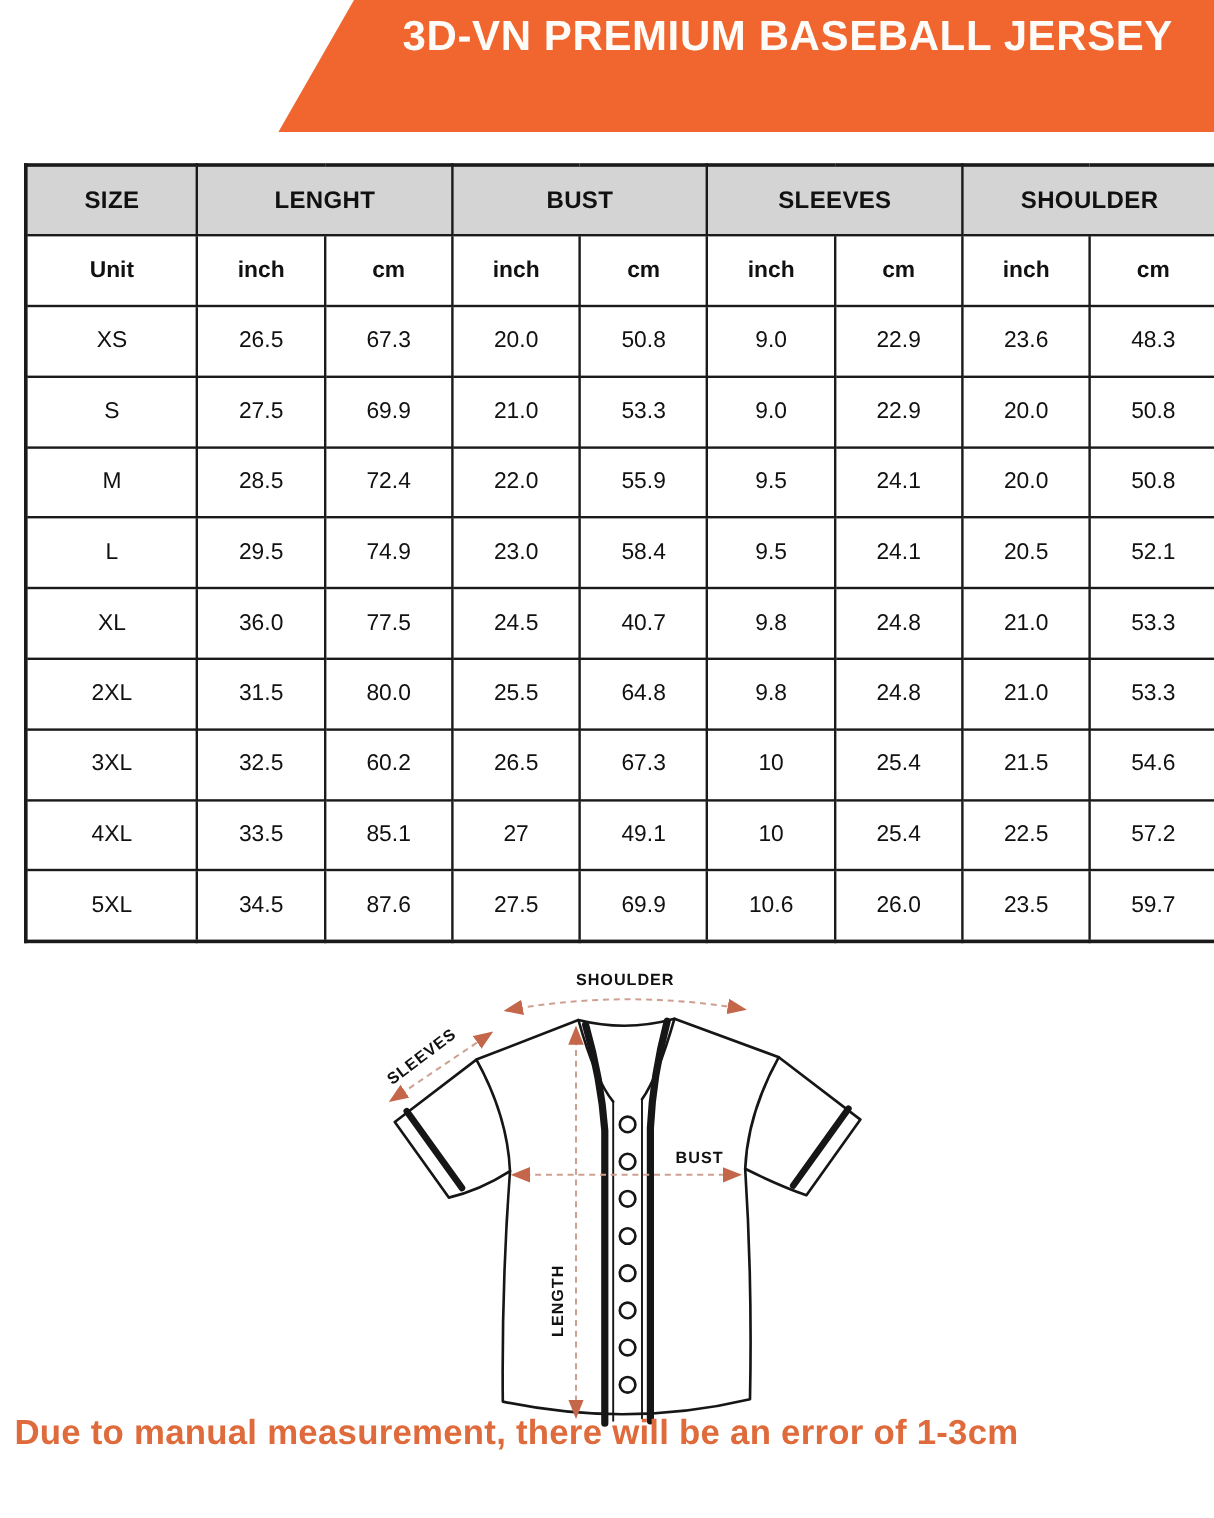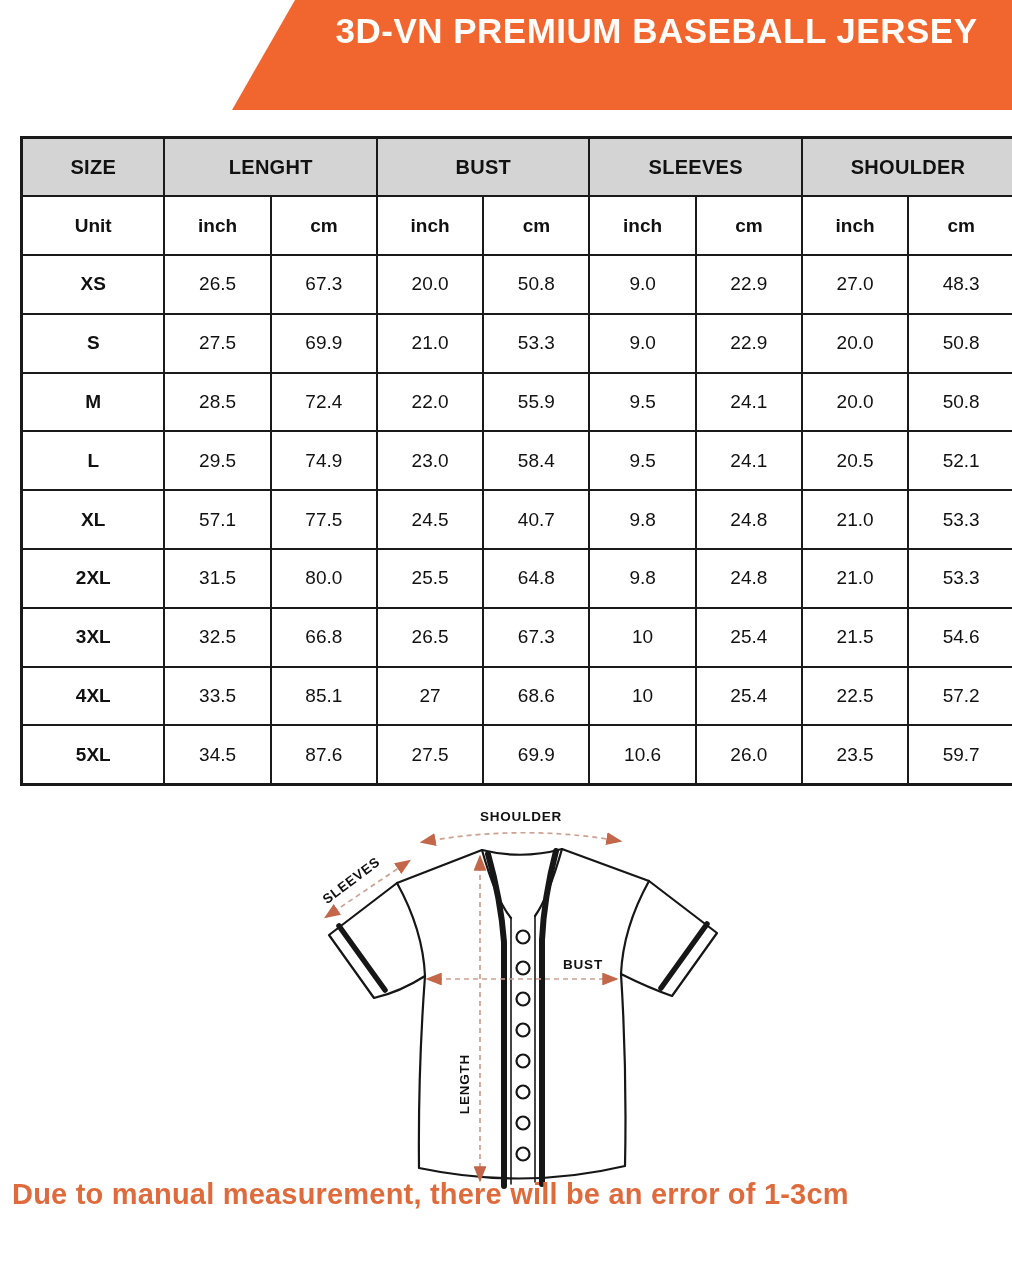--- a/index.html
+++ b/index.html
@@ -23,21 +23,21 @@
     border-collapse:collapse;table-layout:fixed;
     border:3px solid #1a1a1a;
   }
   .size-table th,.size-table td{
     border:2px solid #1a1a1a;text-align:center;vertical-align:middle;
     font-size:19px;padding:0;
   }
   .size-table tr{height:58.8px;}
   .size-table thead th{background:#D4D4D4;font-weight:bold;font-size:20px;letter-spacing:.3px;}
   .unit-row td{font-weight:bold;}
-  .size-cell{font-weight:bold;}
+  .size-cell{font-weight:normal;}
   .val-cell{font-weight:normal;}
   
   .note{
     position:absolute;left:0;top:1178px;width:100%;text-align:left;
     font-weight:bold;font-size:29px;color:#DF6B3C;letter-spacing:.2px;
   }
   
   .diagram{position:absolute;left:300px;top:800px;width:422px;height:395px;}
   .jersey{stroke:#161616;fill:none;stroke-width:2.2;stroke-linejoin:round;stroke-linecap:round;}
   .jersey-fill{fill:#ffffff;}
@@ -92,21 +92,21 @@
           <td class="">cm</td>
         </tr>
         <tr>
           <td class="size-cell">XS</td>
           <td class="val-cell">26.5</td>
           <td class="val-cell">67.3</td>
           <td class="val-cell">20.0</td>
           <td class="val-cell">50.8</td>
           <td class="val-cell">9.0</td>
           <td class="val-cell">22.9</td>
-          <td class="val-cell">27.0</td>
+          <td class="val-cell">23.6</td>
           <td class="val-cell">48.3</td>
         </tr>
         <tr>
           <td class="size-cell">S</td>
           <td class="val-cell">27.5</td>
           <td class="val-cell">69.9</td>
           <td class="val-cell">21.0</td>
           <td class="val-cell">53.3</td>
           <td class="val-cell">9.0</td>
           <td class="val-cell">22.9</td>
@@ -130,21 +130,21 @@
           <td class="val-cell">74.9</td>
           <td class="val-cell">23.0</td>
           <td class="val-cell">58.4</td>
           <td class="val-cell">9.5</td>
           <td class="val-cell">24.1</td>
           <td class="val-cell">20.5</td>
           <td class="val-cell">52.1</td>
         </tr>
         <tr>
           <td class="size-cell">XL</td>
-          <td class="val-cell">57.1</td>
+          <td class="val-cell">36.0</td>
           <td class="val-cell">77.5</td>
           <td class="val-cell">24.5</td>
           <td class="val-cell">40.7</td>
           <td class="val-cell">9.8</td>
           <td class="val-cell">24.8</td>
           <td class="val-cell">21.0</td>
           <td class="val-cell">53.3</td>
         </tr>
         <tr>
           <td class="size-cell">2XL</td>
@@ -153,34 +153,34 @@
           <td class="val-cell">25.5</td>
           <td class="val-cell">64.8</td>
           <td class="val-cell">9.8</td>
           <td class="val-cell">24.8</td>
           <td class="val-cell">21.0</td>
           <td class="val-cell">53.3</td>
         </tr>
         <tr>
           <td class="size-cell">3XL</td>
           <td class="val-cell">32.5</td>
-          <td class="val-cell">66.8</td>
+          <td class="val-cell">60.2</td>
           <td class="val-cell">26.5</td>
           <td class="val-cell">67.3</td>
           <td class="val-cell">10</td>
           <td class="val-cell">25.4</td>
           <td class="val-cell">21.5</td>
           <td class="val-cell">54.6</td>
         </tr>
         <tr>
           <td class="size-cell">4XL</td>
           <td class="val-cell">33.5</td>
           <td class="val-cell">85.1</td>
           <td class="val-cell">27</td>
-          <td class="val-cell">68.6</td>
+          <td class="val-cell">49.1</td>
           <td class="val-cell">10</td>
           <td class="val-cell">25.4</td>
           <td class="val-cell">22.5</td>
           <td class="val-cell">57.2</td>
         </tr>
         <tr>
           <td class="size-cell">5XL</td>
           <td class="val-cell">34.5</td>
           <td class="val-cell">87.6</td>
           <td class="val-cell">27.5</td>

